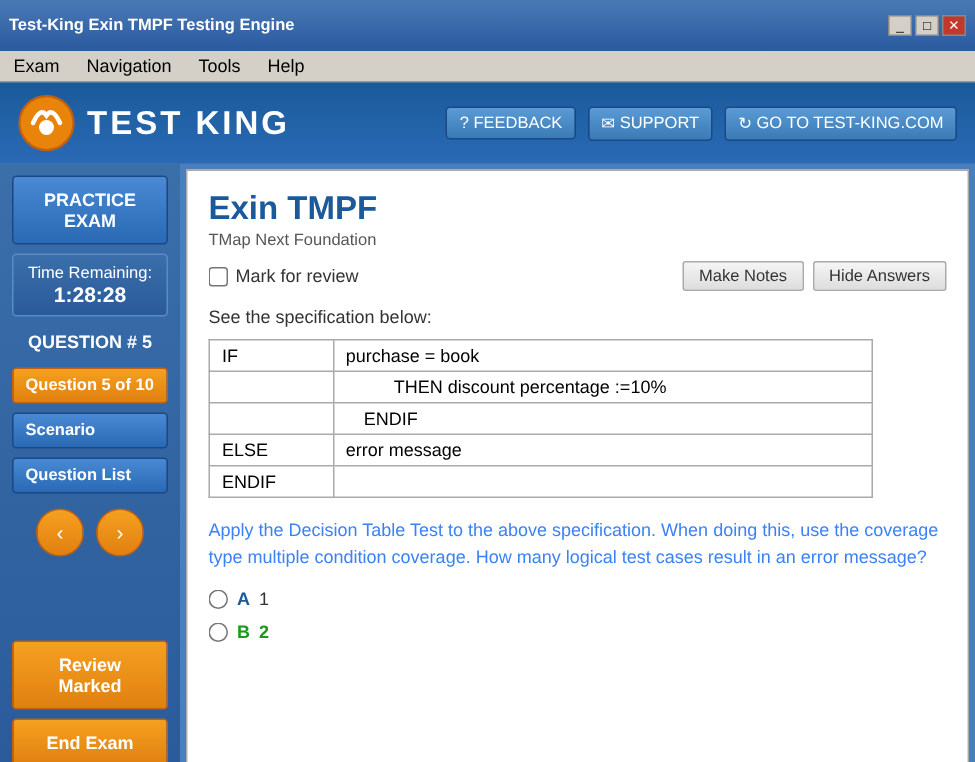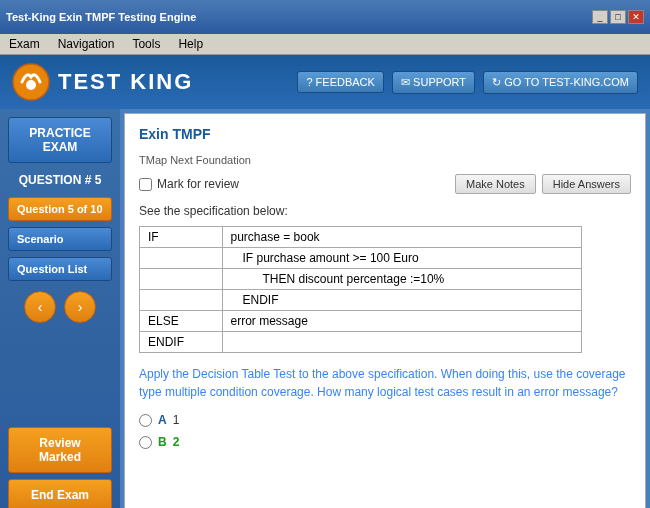--- a/index.html
+++ b/index.html
@@ -220,24 +220,24 @@
       border: 1px solid #aaa;
     }
     .main-panel-inner {
       flex: 1;
       overflow-y: auto;
       padding: 12px 14px;
       background: white;
     }
 
     .exam-title {
-      font-size: 14px;
+      font-size: 22px;
       font-weight: bold;
       color: #1a5a9a;
-      margin-bottom: 12px;
+      margin-bottom: 2px;
     }
     .exam-subtitle {
       font-size: 11px;
       color: #555;
       margin-bottom: 8px;
     }
     .mark-review-row {
       display: flex;
       align-items: center;
       justify-content: space-between;
@@ -365,20 +365,24 @@
         <span>↻</span>
         <span>GO TO TEST-KING.COM</span>
       </button>
     </div>
   </div>
 
   <div class="content-wrapper">
 
     <div class="sidebar">
       <div class="sidebar-practice-btn">PRACTICE EXAM</div>
+      <div class="sidebar-timer">
+        <div class="timer-label">Time Remaining:</div>
+        <div class="timer-value">1:28:28</div>
+      </div>
       <div class="sidebar-question-num">QUESTION # 5</div>
       <div class="sidebar-nav-item active">Question 5 of 10</div>
       <div class="sidebar-nav-item plain">Scenario</div>
       <div class="sidebar-nav-item plain">Question List</div>
       <div class="sidebar-arrow-row">
         <div class="arrow-btn">‹</div>
         <div class="arrow-btn">›</div>
       </div>
       <div class="sidebar-bottom">
         <div class="sidebar-action-btn">Review Marked</div>
@@ -403,24 +407,20 @@
           </div>
         </div>
 
         <div class="question-text">See the specification below:</div>
 
         <table class="code-table">
           <tbody>
             <tr>
               <td>IF</td>
               <td>purchase = book</td>
-            </tr>
-            <tr>
-              <td></td>
-              <td class="indent1">IF purchase amount &gt;= 100 Euro</td>
             </tr>
             <tr>
               <td></td>
               <td class="indent2">THEN discount percentage :=10%</td>
             </tr>
             <tr>
               <td></td>
               <td class="indent1">ENDIF</td>
             </tr>
             <tr>

